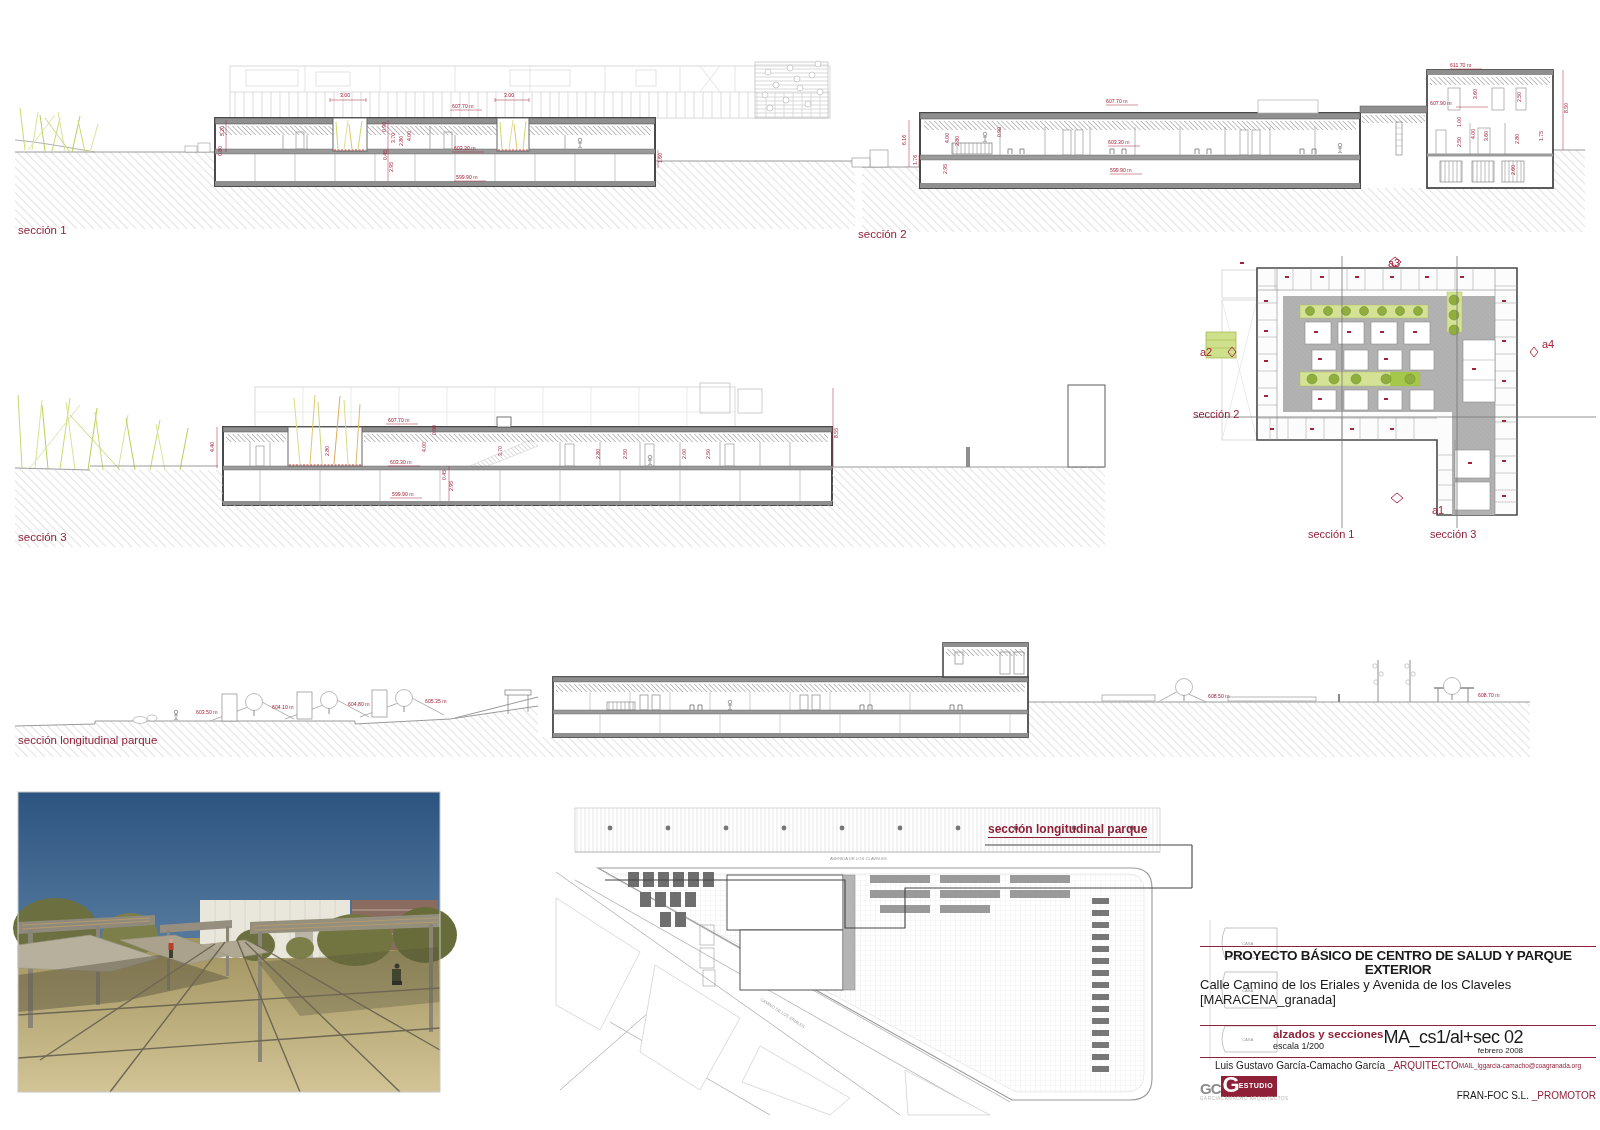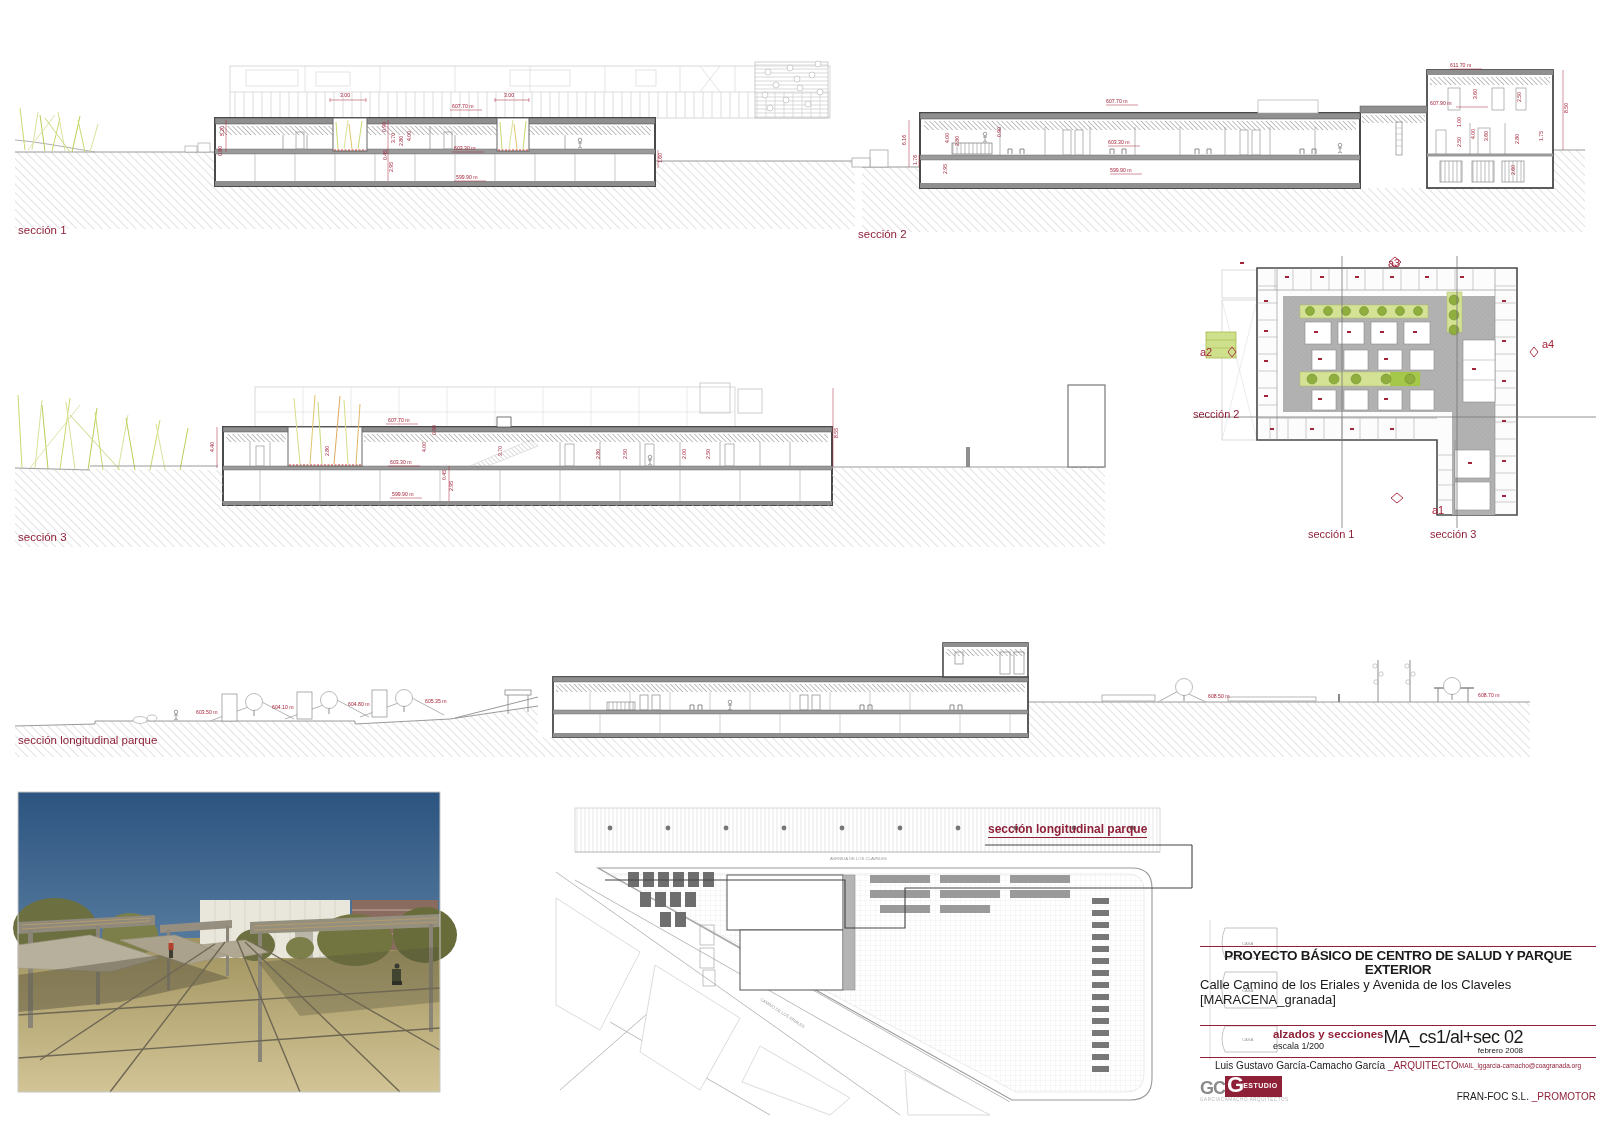--- a/index.html
+++ b/index.html
@@ -18,21 +18,21 @@
   .tb .subtitle{font-size:13px;margin-bottom:18px;}
   .tb .row{display:flex;justify-content:center;align-items:flex-start;}
   .tb .doctype{color:#8e2038;font-size:11.5px;font-weight:bold;line-height:13px;}
   .tb .scale{font-size:9px;line-height:11px;}
   .tb .code{font-size:18px;letter-spacing:-0.5px;text-align:right;line-height:18px;}
   .tb .date{font-size:8px;text-align:right;line-height:9px;}
   .tb .arch{font-size:10px;line-height:12px;}
   .tb .arch .role{color:#8e2038;}
   .tb .mail{color:#8e2038;font-size:6.5px;line-height:12px;}
   .tb .logorow{display:flex;justify-content:space-between;align-items:flex-end;margin-top:4px;}
-  .tb .gc{font-size:18px;font-weight:bold;color:#8a8a8a;letter-spacing:-1px;}
+  .tb .gc{font-size:15px;font-weight:bold;color:#8a8a8a;letter-spacing:-1px;}
   .tb .gbox{display:inline-block;background:#8e2038;color:#ffffff;font-size:22px;font-weight:bold;
             line-height:18px;padding:0 4px 2px 2px;letter-spacing:-1px;vertical-align:2px;}
   .tb .est{font-size:7px;font-weight:bold;letter-spacing:0.5px;vertical-align:4px;}
   .tb .logosub{font-size:4.5px;color:#b5b5b5;letter-spacing:0.6px;margin-top:-2px;}
   .tb .promoter{font-size:10px;text-align:left;}
   .tb .promoter .role{color:#8e2038;}
   text{font-family:"Liberation Sans",sans-serif;}
   .ann{font-size:5.2px;fill:#a42238;}
   .tiny{font-size:4.2px;fill:#999999;}
 </style>

